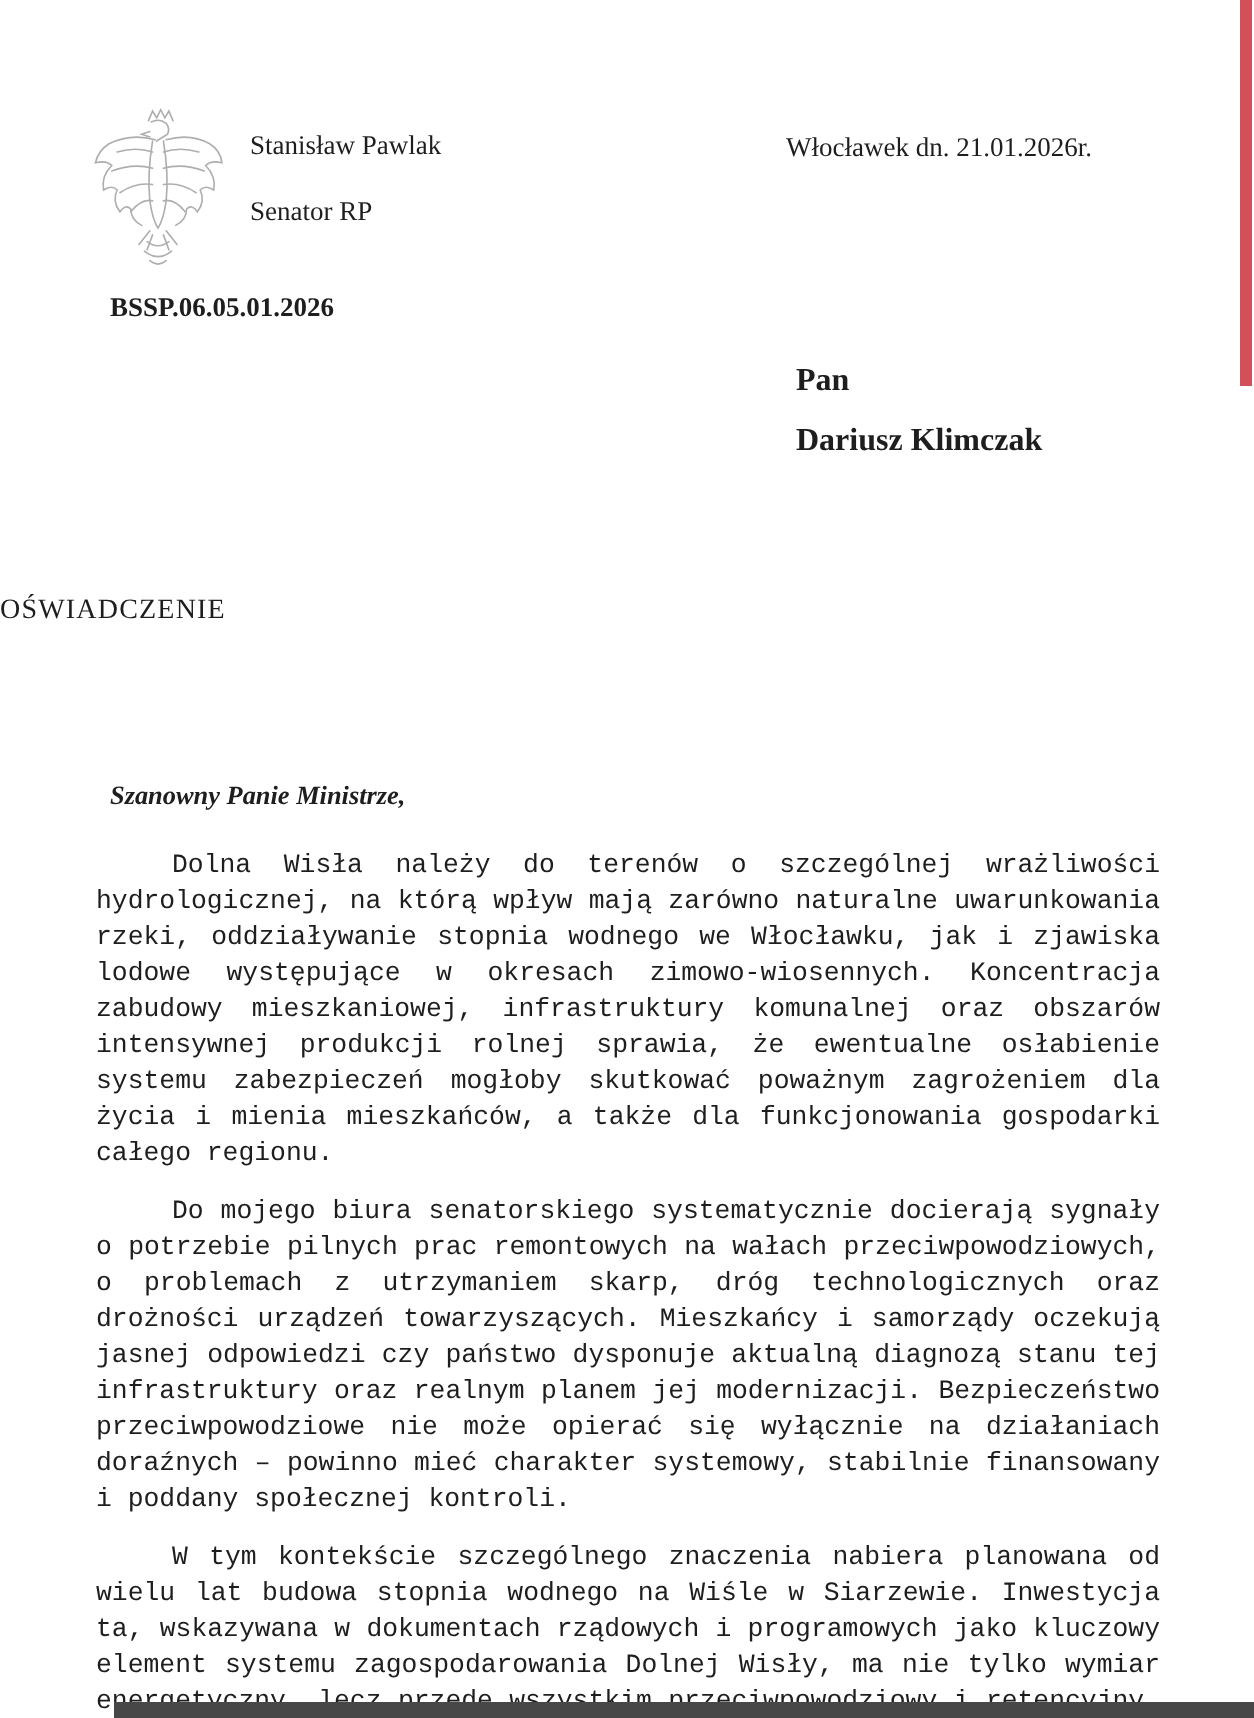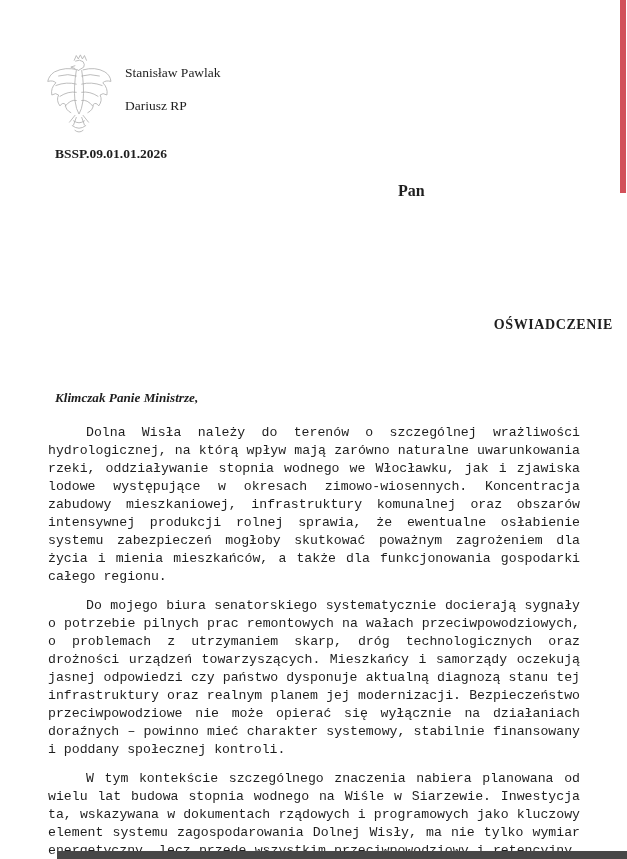--- a/index.html
+++ b/index.html
@@ -28,22 +28,22 @@
   }
   .ref-number{
     position:absolute;left:55px;top:146px;font-size:13.5px;font-weight:bold;
   }
   .recipient{
     position:absolute;left:398px;top:176px;
     font-size:16px;font-weight:bold;line-height:30px;
   }
   .recipient div{margin:0;}
   .doc-title{
-    position:absolute;left:0;right:14px;top:317px;
-    text-align:right;font-size:14px;font-weight:bold;letter-spacing:.6px;
+    position:absolute;left:0;right:14px;top:298px;
+    text-align:left;font-size:14px;font-weight:normal;letter-spacing:.6px;
   }
   .subject{
     position:absolute;left:48px;top:351px;width:532px;
     font-size:13.2px;line-height:18.5px;text-align:justify;
   }
   .greeting{
     position:absolute;left:55px;top:390px;
     font-size:13.2px;font-weight:bold;font-style:italic;
   }
   .letter-body{
@@ -77,34 +77,36 @@
         <path d="M80 34 Q66 30 54 34 M84 48 Q68 42 54 46 M78 64 Q66 56 54 58 M70 78 Q62 68 54 70"></path>
         <path d="M46 26 Q42 50 44 70 Q46 84 50 90 Q54 84 56 70 Q58 50 54 26"></path>
         <path d="M44 92 l-8 10 M46 95 l-4 11 M56 92 l8 10 M54 95 l4 11"></path>
         <path d="M42 100 q8 6 16 0 M40 107 q10 8 20 0 M44 114 q6 5 12 0"></path>
       </g>
     </svg>
   </div>
 
   <div class="sender">
     <div class="sender-name">Stanisław Pawlak</div>
-    <div class="sender-title">Dariusz RP</div>
+    <div class="sender-title">Senator RP</div>
   </div>
 
+  <div class="place-date">Włocławek dn. 21.01.2026r.</div>
 
-  <div class="ref-number">BSSP.09.01.01.2026</div>
+  <div class="ref-number">BSSP.06.05.01.2026</div>
 
   <div class="recipient">
     <div>Pan</div>
+    <div>Dariusz Klimczak</div>
   </div>
 
   <div class="doc-title">OŚWIADCZENIE</div>
 
 
-  <div class="greeting">Klimczak Panie Ministrze,</div>
+  <div class="greeting">Szanowny Panie Ministrze,</div>
 
   <div class="letter-body">
     <p>Dolna Wisła należy do terenów o szczególnej wrażliwości hydrologicznej, na którą wpływ mają zarówno naturalne uwarunkowania rzeki, oddziaływanie stopnia wodnego we Włocławku, jak i zjawiska lodowe występujące w okresach zimowo-wiosennych. Koncentracja zabudowy mieszkaniowej, infrastruktury komunalnej oraz obszarów intensywnej produkcji rolnej sprawia, że ewentualne osłabienie systemu zabezpieczeń mogłoby skutkować poważnym zagrożeniem dla życia i mienia mieszkańców, a także dla funkcjonowania gospodarki całego regionu.</p>
     <p>Do mojego biura senatorskiego systematycznie docierają sygnały o potrzebie pilnych prac remontowych na wałach przeciwpowodziowych, o problemach z utrzymaniem skarp, dróg technologicznych oraz drożności urządzeń towarzyszących. Mieszkańcy i samorządy oczekują jasnej odpowiedzi czy państwo dysponuje aktualną diagnozą stanu tej infrastruktury oraz realnym planem jej modernizacji. Bezpieczeństwo przeciwpowodziowe nie może opierać się wyłącznie na działaniach doraźnych – powinno mieć charakter systemowy, stabilnie finansowany i poddany społecznej kontroli.</p>
     <p>W tym kontekście szczególnego znaczenia nabiera planowana od wielu lat budowa stopnia wodnego na Wiśle w Siarzewie. Inwestycja ta, wskazywana w dokumentach rządowych i programowych jako kluczowy element systemu zagospodarowania Dolnej Wisły, ma nie tylko wymiar energetyczny, lecz przede wszystkim przeciwpowodziowy i retencyjny. Eksperci podkreślają, że stopień w Siarzewie stanowiłby istotne wsparcie dla funkcjonującego stopnia we Włocławku,</p>
   </div>
 
   <div class="scan-edge-bar" style="background: rgb(71, 71, 71);"></div>
 
 </div>

